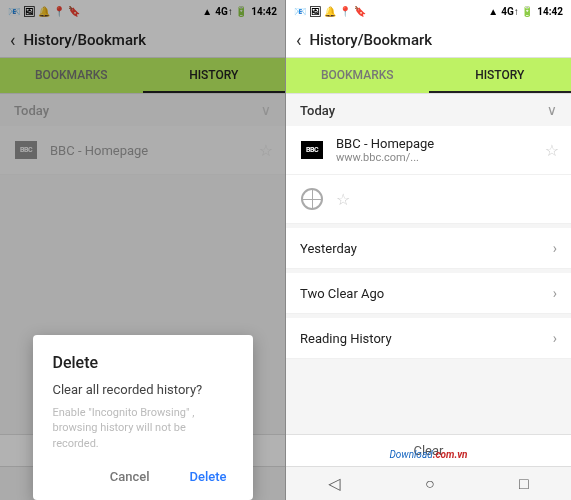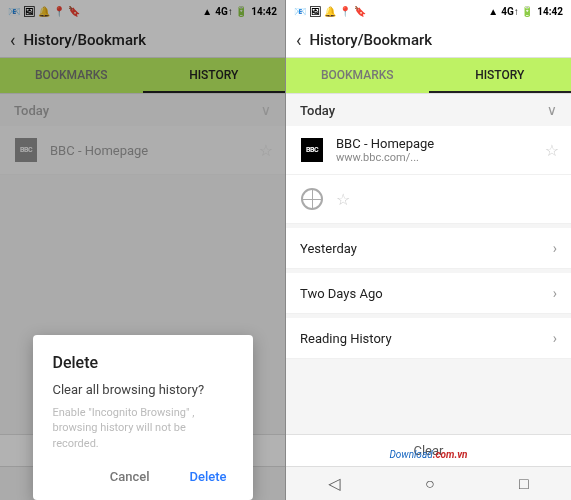--- a/index.html
+++ b/index.html
@@ -113,21 +113,21 @@
       width: 28px;
       height: 28px;
       display: flex;
       align-items: center;
       justify-content: center;
       margin-right: 10px;
       flex-shrink: 0;
     }
     .favicon-bbc {
       width: 22px;
-      height: 24px;
+      height: 18px;
       background: #000;
       color: #fff;
       font-size: 7px;
       font-weight: bold;
       display: flex;
       align-items: center;
       justify-content: center;
       letter-spacing: -0.5px;
     }
     .globe-icon {
@@ -330,21 +330,21 @@
       <div class="list-item-text">
         <div class="item-title">BBC - Homepage</div>
       </div>
       <span class="star-icon">☆</span>
     </div>
   </div>
 
   <div class="dialog-overlay">
     <div class="dialog">
       <div class="dialog-title">Delete</div>
-      <div class="dialog-message">Clear all browsing history?</div>
+      <div class="dialog-message">Clear all recorded history?</div>
       <div class="dialog-note">Enable "Incognito Browsing" , browsing history will not be recorded.</div>
       <div class="dialog-actions">
         <span class="btn-cancel">Cancel</span>
         <span class="btn-delete">Delete</span>
       </div>
     </div>
   </div>
 
   <div class="bottom-bar">
     <span class="clear-btn">Clear</span>
@@ -410,21 +410,21 @@
       </div>
       <span class="star-icon">☆</span>
     </div>
 
     <div class="nav-item reading-history-item">
       <span>Yesterday</span>
       <span class="chevron-icon">›</span>
     </div>
 
     <div class="nav-item">
-      <span>Two Days Ago</span>
+      <span>Two Clear Ago</span>
       <span class="chevron-icon">›</span>
     </div>
 
     <div class="nav-item">
       <span>Reading History</span>
       <span class="chevron-icon">›</span>
     </div>
   </div>
 
   <div class="watermark">

